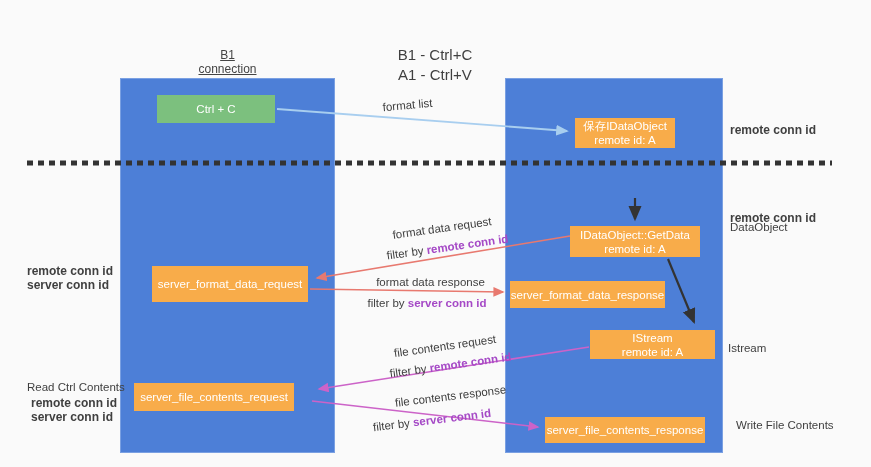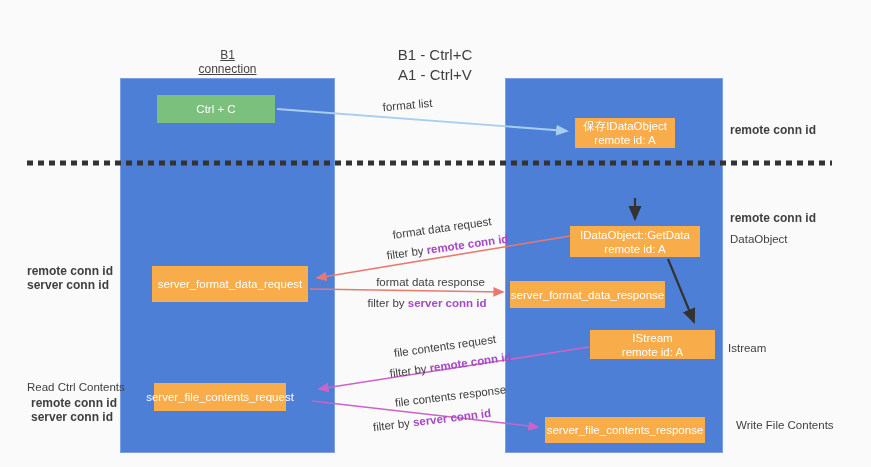--- a/index.html
+++ b/index.html
@@ -102,21 +102,21 @@
 
   <div class="node orange" style="left:510px;top:281px;width:155px;height:27px;">
     <div class="l1">server_format_data_response</div>
   </div>
 
   <div class="node orange" style="left:590px;top:330px;width:125px;height:29px;">
     <div class="l1">IStream</div>
     <div class="l2">remote id: A</div>
   </div>
 
-  <div class="node orange" style="left:154px;top:383px;width:132px;height:28px;">
+  <div class="node orange" style="left:134px;top:383px;width:160px;height:28px;">
     <div class="l1">server_file_contents_request</div>
   </div>
 
   <div class="node orange" style="left:545px;top:417px;width:160px;height:26px;">
     <div class="l1">server_file_contents_response</div>
   </div>
 
   <div class="elabel rot5" style="left:350px;top:99px;width:115px;">format list</div>
 
   <div class="elabel rot8" style="left:372px;top:222px;width:140px;">format data request</div>
@@ -149,17 +149,17 @@
 
   <div class="sidelabel bold purple" style="left:27px;top:264px;">remote conn id</div>
   <div class="sidelabel bold greentxt" style="left:27px;top:278px;">server conn id</div>
 
   <div class="sidelabel" style="left:27px;top:380px;">Read Ctrl Contents</div>
   <div class="sidelabel bold purple" style="left:31px;top:396px;">remote conn id</div>
   <div class="sidelabel bold greentxt" style="left:31px;top:410px;">server conn id</div>
 
   <div class="sidelabel bold purple" style="left:730px;top:123px;">remote conn id</div>
   <div class="sidelabel bold purple" style="left:730px;top:211px;">remote conn id</div>
-  <div class="sidelabel" style="left:730px;top:232px;">DataObject</div>
+  <div class="sidelabel" style="left:730px;top:220px;">DataObject</div>
   <div class="sidelabel" style="left:728px;top:341px;">Istream</div>
   <div class="sidelabel" style="left:736px;top:418px;">Write File Contents</div>
 
 </div>
 
 </body></html>

